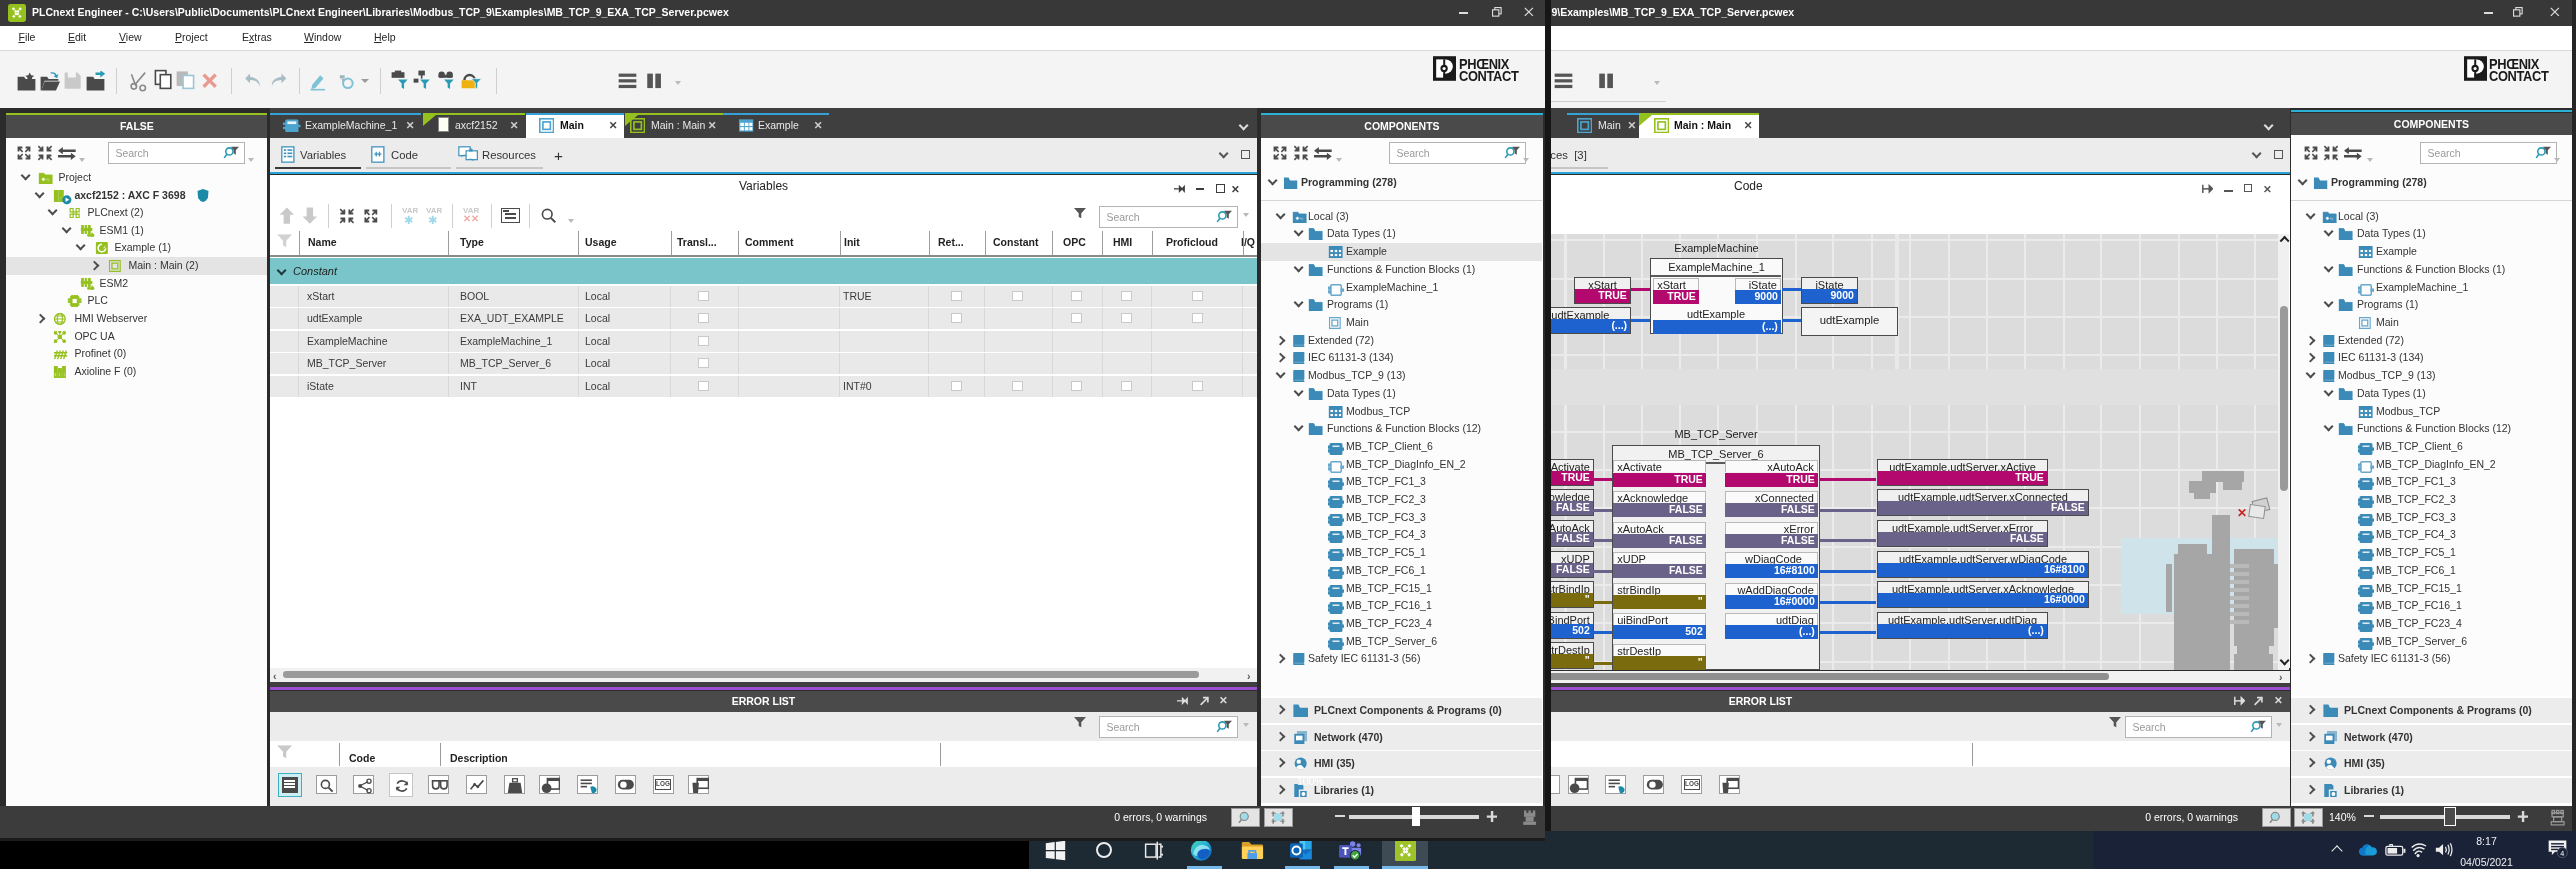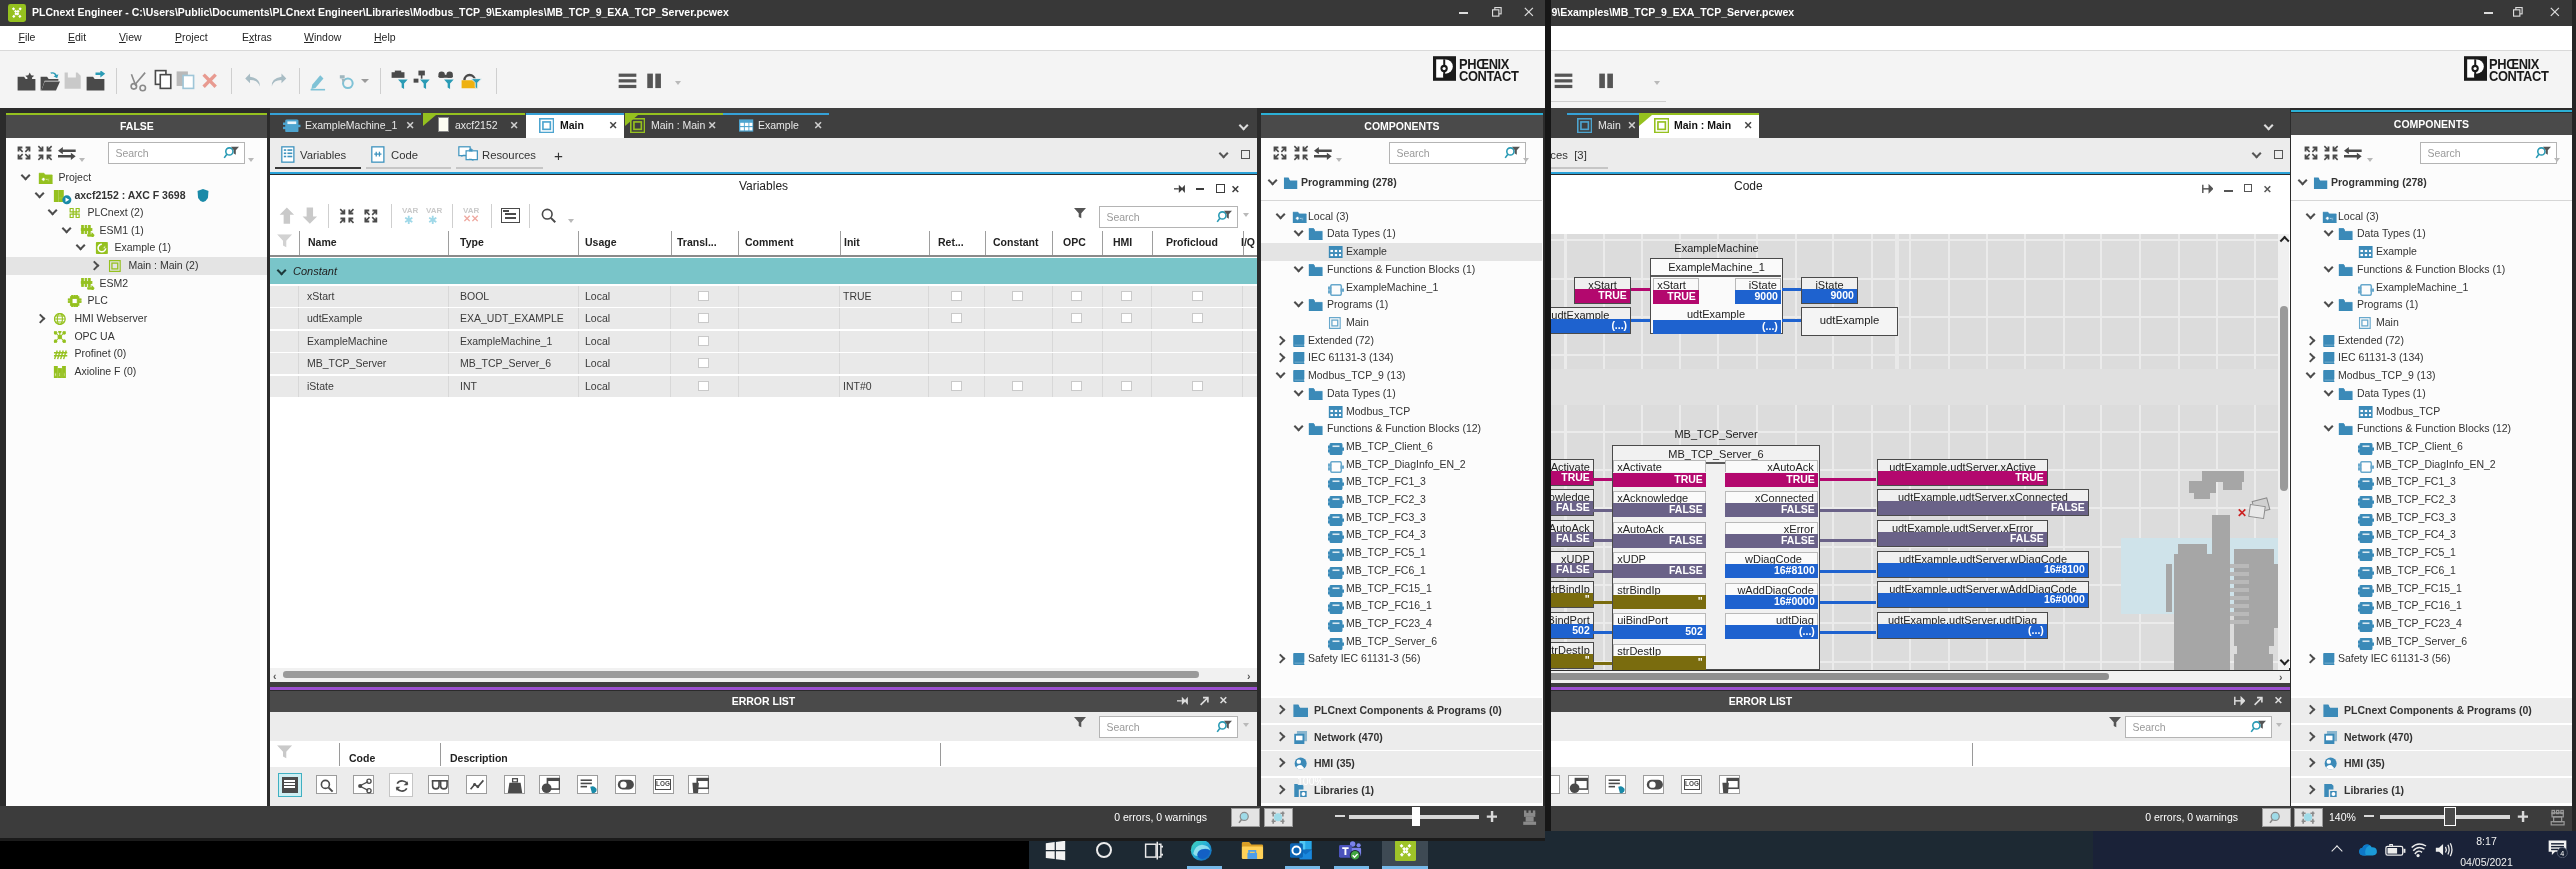--- a/index.html
+++ b/index.html
@@ -508,21 +508,21 @@
 <div class="a" style="left:0;right:0;top:0.8px;font-size:11px;color:#222;text-align:center;padding:0 3.2px;white-space:nowrap;overflow:hidden">udtExample.udtServer.xError</div>
 <div class="fbar" style="background:#6a6288">FALSE</div>
 </div>
 <div class="wire" style="left:275px;top:539px;width:56px;background:#6a6288"></div>
 <div class="fbox" style="left:332px;top:551px;width:212px;height:27px;">
 <div class="a" style="left:0;right:0;top:0.8px;font-size:11px;color:#222;text-align:center;padding:0 3.2px;white-space:nowrap;overflow:hidden">udtExample.udtServer.wDiagCode</div>
 <div class="fbar" style="background:#1e62cf">16#8100</div>
 </div>
 <div class="wire" style="left:275px;top:570px;width:56px;background:#1e62cf"></div>
 <div class="fbox" style="left:332px;top:581px;width:212px;height:27px;">
-<div class="a" style="left:0;right:0;top:0.8px;font-size:11px;color:#222;text-align:center;padding:0 3.2px;white-space:nowrap;overflow:hidden">udtExample.udtServer.wAddDiagCode</div>
+<div class="a" style="left:0;right:0;top:0.8px;font-size:11px;color:#222;text-align:center;padding:0 3.2px;white-space:nowrap;overflow:hidden">udtExample.udtServer.xAcknowledge</div>
 <div class="fbar" style="background:#1e62cf">16#0000</div>
 </div>
 <div class="wire" style="left:275px;top:601px;width:56px;background:#1e62cf"></div>
 <div class="fbox" style="left:332px;top:612px;width:171px;height:27px;">
 <div class="a" style="left:0;right:0;top:0.8px;font-size:11px;color:#222;text-align:center;padding:0 3.2px;white-space:nowrap;overflow:hidden">udtExample.udtServer.udtDiag</div>
 <div class="fbar" style="background:#1e62cf">(...)</div>
 </div>
 <div class="wire" style="left:275px;top:631px;width:56px;background:#1e62cf"></div>
 <div class="a" style="left:576px;top:538px;width:158px;height:76px;background:#cfe3ea"></div>
 <div class="a" style="left:657px;top:471px;width:42px;height:10.5px;background:#a6a6a6"></div>

